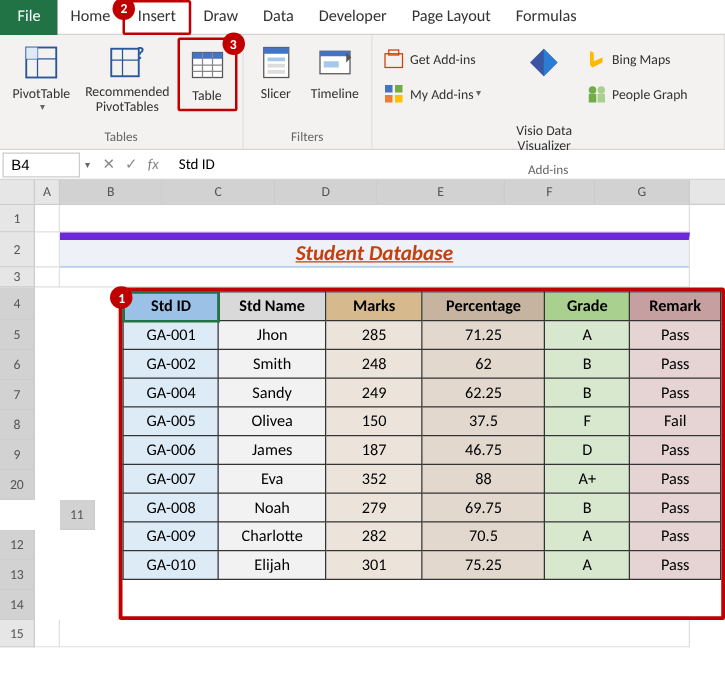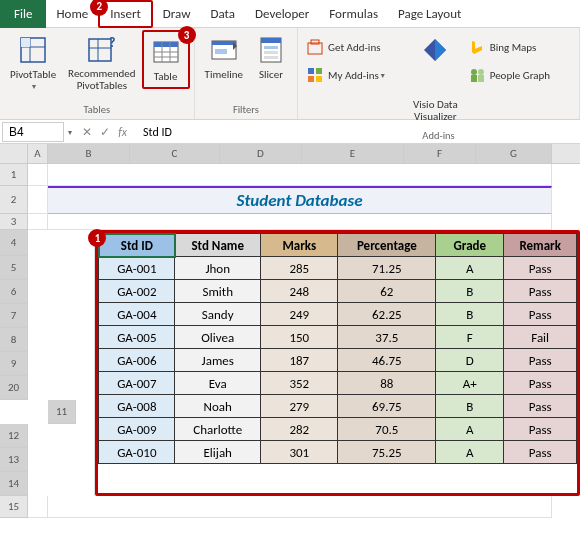--- a/index.html
+++ b/index.html
@@ -51,21 +51,21 @@
     .cG { width: 76px; }
     
     
     .rows { }
     .row { display: flex; height: 22px; }
     .rh { width: 28px; border-right: 1px solid #ccc; border-bottom: 1px solid #ccc; display: flex; align-items: center; justify-content: center; font-size: 11px; color: #555; background: #e6e6e6; }
     .rh.sel { background: #d2d2d2; }
     .cell { border-right: 1px solid #e0e0e0; border-bottom: 1px solid #e0e0e0; display: flex; align-items: center; padding: 0 4px; font-size: 12px; }
     
     
-    .title-cell { flex: 0 0 504px; justify-content: center; font-size: 17px; font-weight: bold; font-style: italic; color: #0369a1; background: #eef2f8; border-top: 2px solid #6d28d9; border-bottom: 1px solid #9cc2e5; }
+    .title-cell { flex: 0 0 504px; justify-content: center; font-size: 17px; font-weight: bold; font-style: italic; color: #c2410c; background: #eef2f8; border-top: 6px solid #6d28d9; border-bottom: 1px solid #9cc2e5; text-decoration: underline; }
     
     
     .table-red { position: relative; border: 3px solid #c00000; border-radius: 2px; }
     
     .tbl { border-collapse: collapse; }
     .tbl th, .tbl td { border: 1px solid #333; text-align: center; font-size: 13px; height: 23px; }
     .tbl th { font-weight: bold; }
     .wB { width: 82px; } .wC { width: 90px; } .wD { width: 82px; } .wE { width: 102px; } .wF { width: 72px; } .wG { width: 76px; }
     
     
@@ -93,22 +93,22 @@
 <div class="tabs">
   <div class="file-tab">File</div>
   <div class="tab">Home</div>
   <div class="tab active highlight-2">
     <span class="step-badge b2">2</span>
     <span>Insert</span>
   </div>
   <div class="tab">Draw</div>
   <div class="tab">Data</div>
   <div class="tab">Developer</div>
+  <div class="tab">Page Layout</div>
   <div class="tab">Formulas</div>
-  <div class="tab">Page Layout</div>
 </div>
 
 <div class="ribbon">
 
   <div class="rgroup">
     <div class="rgroup-buttons">
       <div class="rbtn">
         <span class="ico">
           <svg width="30" height="30">
               <rect x="3" y="3" width="24" height="24" fill="none" stroke="#2b579a" stroke-width="1.5"></rect>
@@ -148,39 +148,39 @@
       </div>
     </div>
     <div class="rgroup-label">Tables</div>
   </div>
 
   <div class="rgroup">
     <div class="rgroup-buttons">
       <div class="rbtn">
         <span class="ico">
           <svg width="30" height="30">
-              <rect x="3" y="6" width="24" height="18" fill="#fff" stroke="#555"></rect>
-              <rect x="3" y="6" width="24" height="4" fill="#4472c4"></rect>
-              <rect x="6" y="14" width="12" height="5" fill="#a5c8ec"></rect>
-              <polygon points="24,7 28,11 24,15" fill="#555"></polygon>
-            </svg>
-        </span>
-        <span>Timeline</span>
-      </div>
-      <div class="rbtn">
-        <span class="ico">
-          <svg width="30" height="30">
               <rect x="5" y="3" width="20" height="24" fill="#fff" stroke="#555"></rect>
               <rect x="5" y="3" width="20" height="5" fill="#4472c4"></rect>
               <rect x="8" y="11" width="14" height="3" fill="#a5c8ec"></rect>
               <rect x="8" y="16" width="14" height="3" fill="#ddd"></rect>
               <rect x="8" y="21" width="14" height="3" fill="#ddd"></rect>
             </svg>
         </span>
         <span>Slicer</span>
+      </div>
+      <div class="rbtn">
+        <span class="ico">
+          <svg width="30" height="30">
+              <rect x="3" y="6" width="24" height="18" fill="#fff" stroke="#555"></rect>
+              <rect x="3" y="6" width="24" height="4" fill="#4472c4"></rect>
+              <rect x="6" y="14" width="12" height="5" fill="#a5c8ec"></rect>
+              <polygon points="24,7 28,11 24,15" fill="#555"></polygon>
+            </svg>
+        </span>
+        <span>Timeline</span>
       </div>
     </div>
     <div class="rgroup-label">Filters</div>
   </div>
 
   <div class="rgroup" style="flex:1;">
     <div class="rgroup-buttons" style="width:100%;">
       <div class="vstack" style="width:105px; padding-top:6px;">
         <div class="rbtn small">
           <span class="ico">

